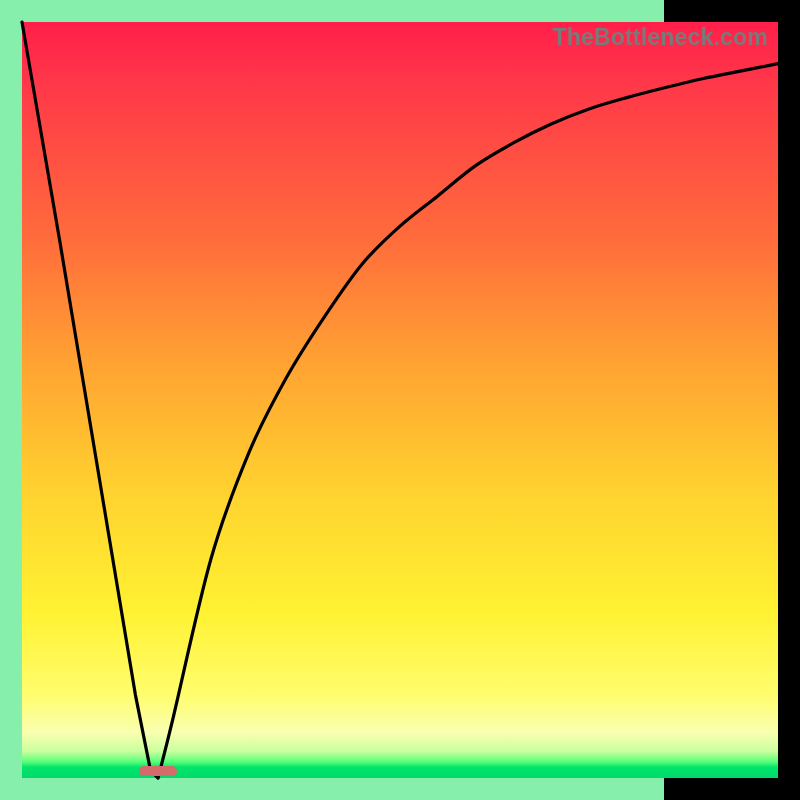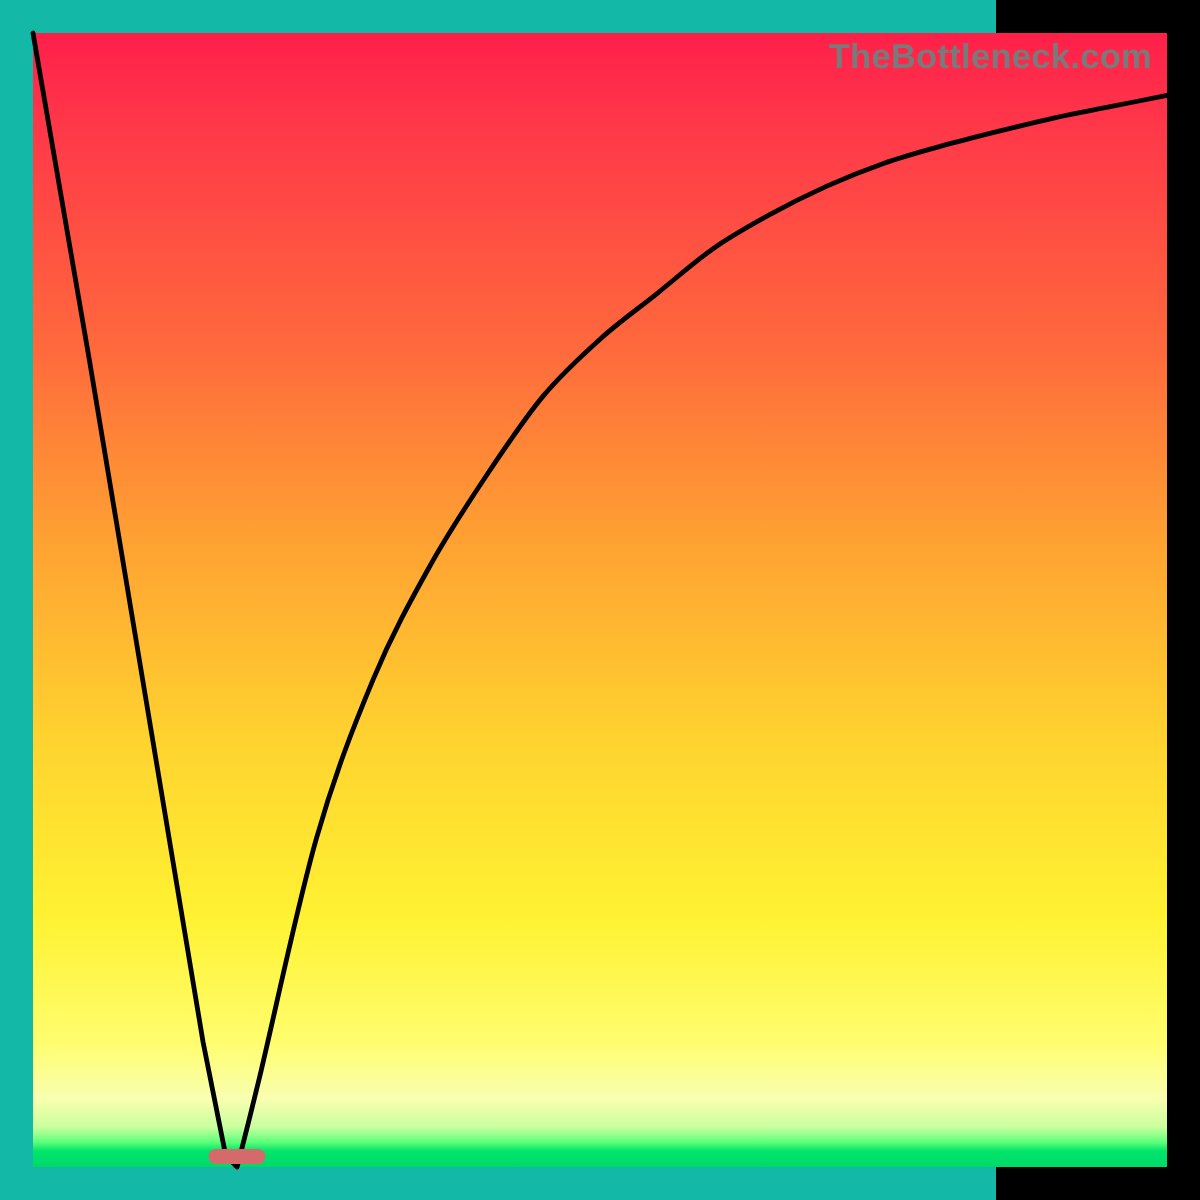--- a/index.html
+++ b/index.html
@@ -8,21 +8,21 @@
     width: 800px;
     height: 800px;
     background: #000;
     font-family: Arial, Helvetica, sans-serif;
     overflow: hidden;
   }
   .frame {
     position: relative;
     width: 664px;
     height: 800px;
-    background: #14b8a6;
+    background: #86efac;
   }
   .plot {
     position: absolute;
     left: 22px;
     top: 22px;
     width: 756px;
     height: 756px;
     
     background: linear-gradient(
       to bottom,

